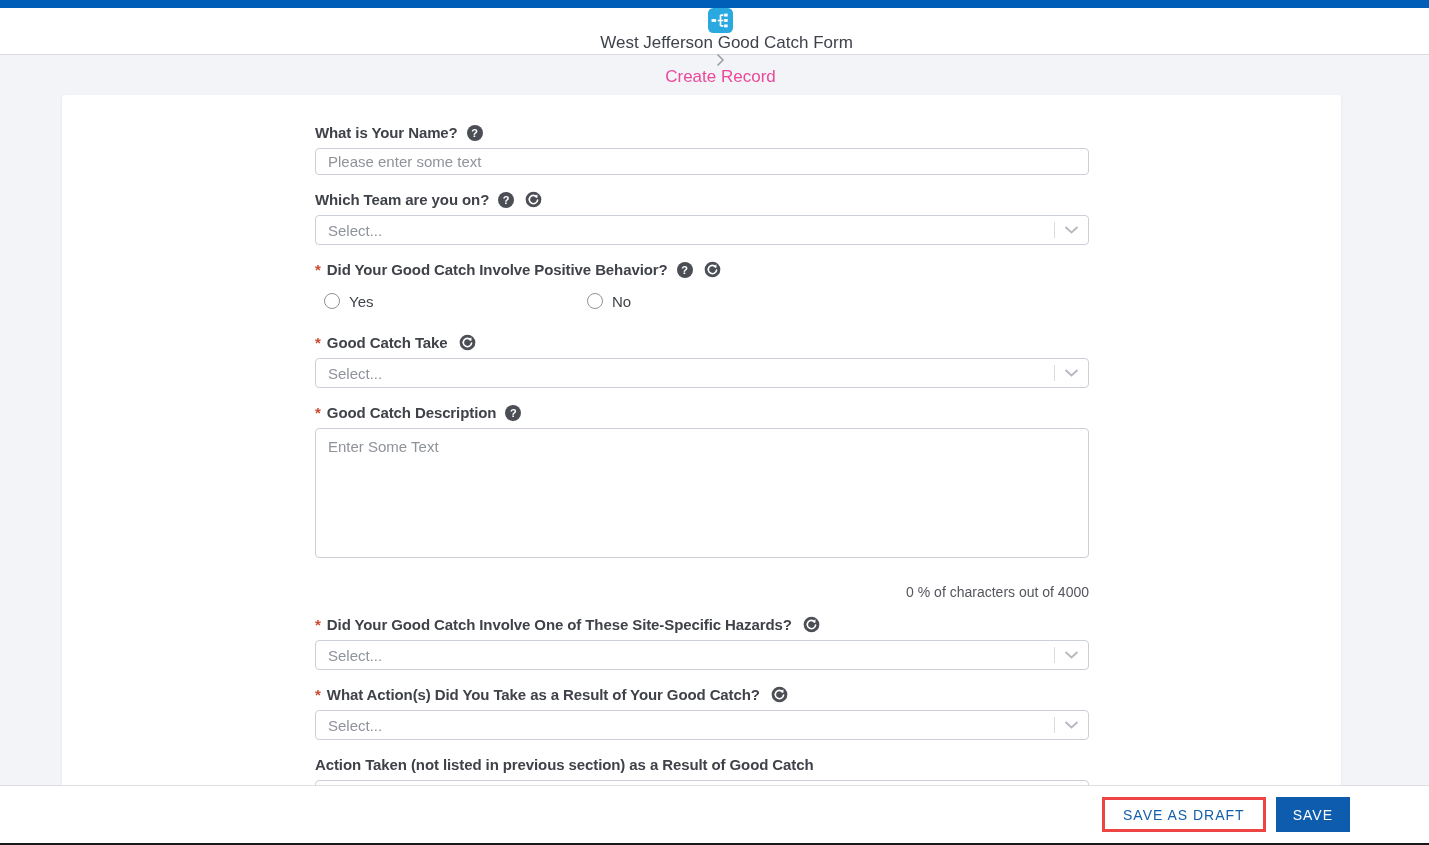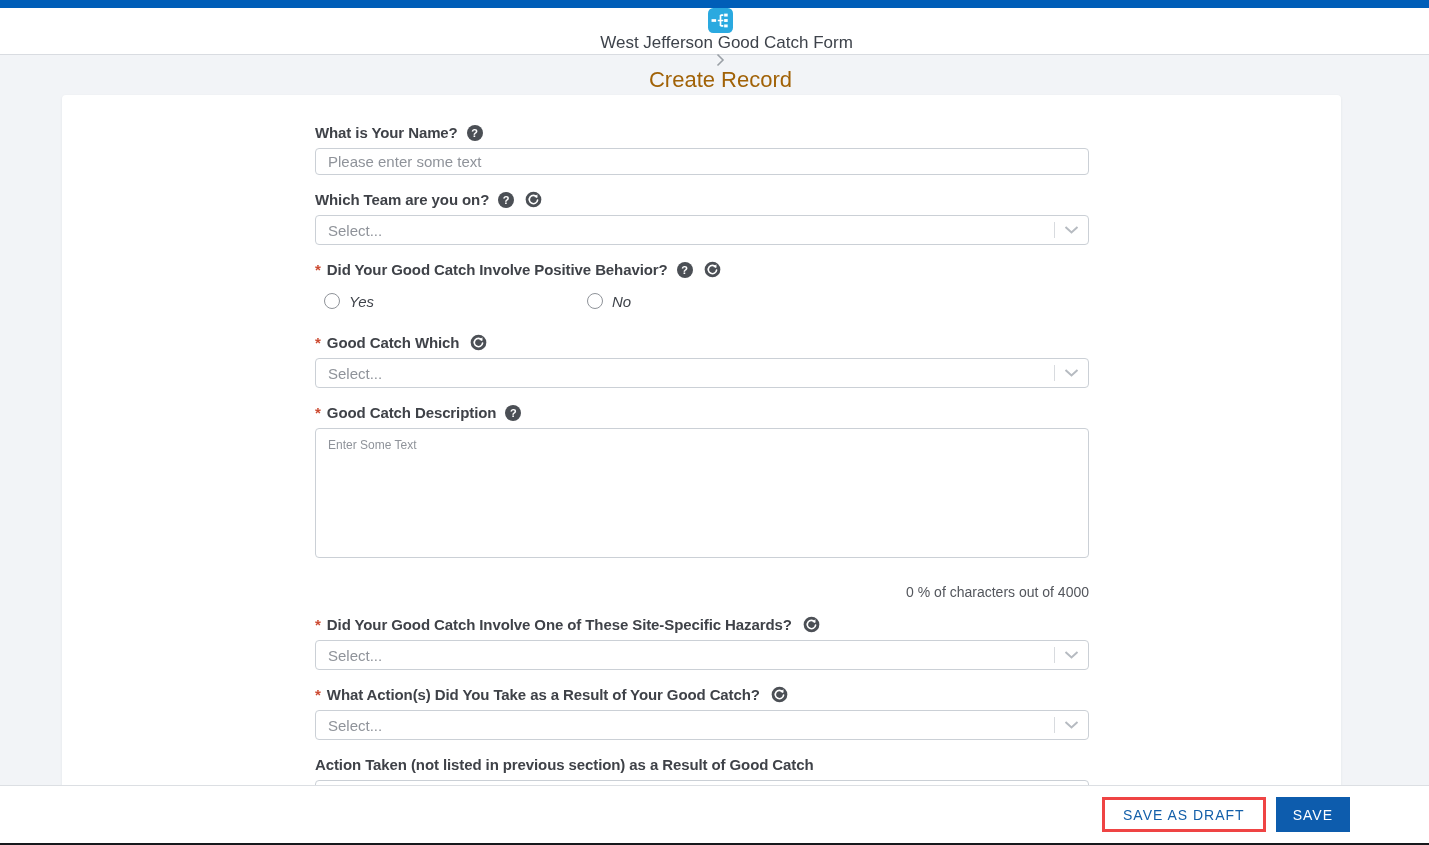--- a/index.html
+++ b/index.html
@@ -13,21 +13,21 @@
   }
   
   .top-accent { height:8px; background:#005eb8; }
   .app-header {
     height:47px; background:#fff; border-bottom:1px solid #d9dce1;
     display:flex; align-items:center; padding-left:12px;flex-direction:column;
   }
   .app-icon { width:25px; height:25px; display:block; }
   .crumb-text { font-size:17px; color:#3e434b; margin-left:12px; }
   .crumb-sep { margin:0 13px; display:inline-flex; align-items:center; }
-  .crumb-current { font-size:22px; color:#a16207; }
+  .crumb-current { font-size:17px; color:#ec4899; }
 
   
   .content-card {
     position:absolute; left:62px; top:95px; width:1279px; height:760px;
     background:#fff; border-radius:4px;
     box-shadow:0 1px 3px rgba(25,36,52,.07);
     padding:28px 252px 0 253px;
   }
   .field { margin-bottom:15px; }
   .label-row { display:flex; align-items:center; margin-bottom:6px; height:19px; }
@@ -46,26 +46,26 @@
   }
   .text-input { height:27px; padding:0 12px; font-size:15px; color:#3f434a; }
   .text-input::placeholder, .textarea-input::placeholder { color:#8f939a; opacity:1; }
 
   .select-box { height:30px; position:relative; display:flex; align-items:center;
     padding:0 45px 0 12px; cursor:pointer; }
   .select-value { font-size:15px; color:#8f939a; }
   .select-divider { position:absolute; right:33px; top:6px; bottom:6px; width:1px; background:#d8dbdf; }
   .select-chevron { position:absolute; right:9px; top:50%; transform:translateY(-50%); display:flex; }
 
-  .textarea-input { height:130px; padding:9px 12px; font-size:12px; color:#3f434a; resize:none; display:block; }
+  .textarea-input { height:130px; padding:9px 12px; font-size:15px; color:#3f434a; resize:none; display:block; }
   .textarea-short { height:50px; }
   .char-counter { width:774px; text-align:right; font-size:14px; color:#53565c; margin-top:26px; }
 
   .radio-row { display:flex; align-items:center; padding-left:9px; height:20px; margin-top:12px; margin-bottom:22px; }
-  .radio-item { display:flex; align-items:center; cursor:pointer;font-style:italic; }
+  .radio-item { display:flex; align-items:center; cursor:pointer; }
   .radio-item.first { width:263px; }
   .radio-circle { width:16px; height:16px; border:1.5px solid #8f9399; border-radius:50%; background:#fff; flex:0 0 auto; }
   .radio-label { font-size:15px; color:#3f434a; margin-left:9px; }
 
   
   .action-footer {
     position:absolute; left:0; right:0; bottom:2px; height:58px; background:#fff;
     border-top:1px solid #dcdfe3; display:flex; align-items:center;
     justify-content:flex-end; padding-right:79px; z-index:10;
   }
@@ -154,21 +154,21 @@
       <span class="radio-item">
         <span class="radio-circle"></span>
         <span class="radio-label">No</span>
       </span>
     </div>
   </div>
 
   <div class="field">
     <div class="label-row">
       <span class="req">*</span>
-      <span class="field-label">Good Catch Which</span>
+      <span class="field-label">Good Catch Take</span>
       <span class="restore-ic">
         <svg width="17" height="17" viewBox="0 0 18 18">
           <circle cx="9" cy="9" r="8.3" fill="#4b4f55"></circle>
           <path d="M12.4 6.3 A4.4 4.4 0 1 0 13.3 9.6" fill="none" stroke="#fff" stroke-width="1.7" stroke-linecap="round"></path>
           <path d="M13.2 3.4 L13.0 7.0 L9.6 6.4 Z" fill="#fff"></path>
         </svg>
       </span>
     </div>
     <div class="select-box">
       <span class="select-value">Select...</span>

